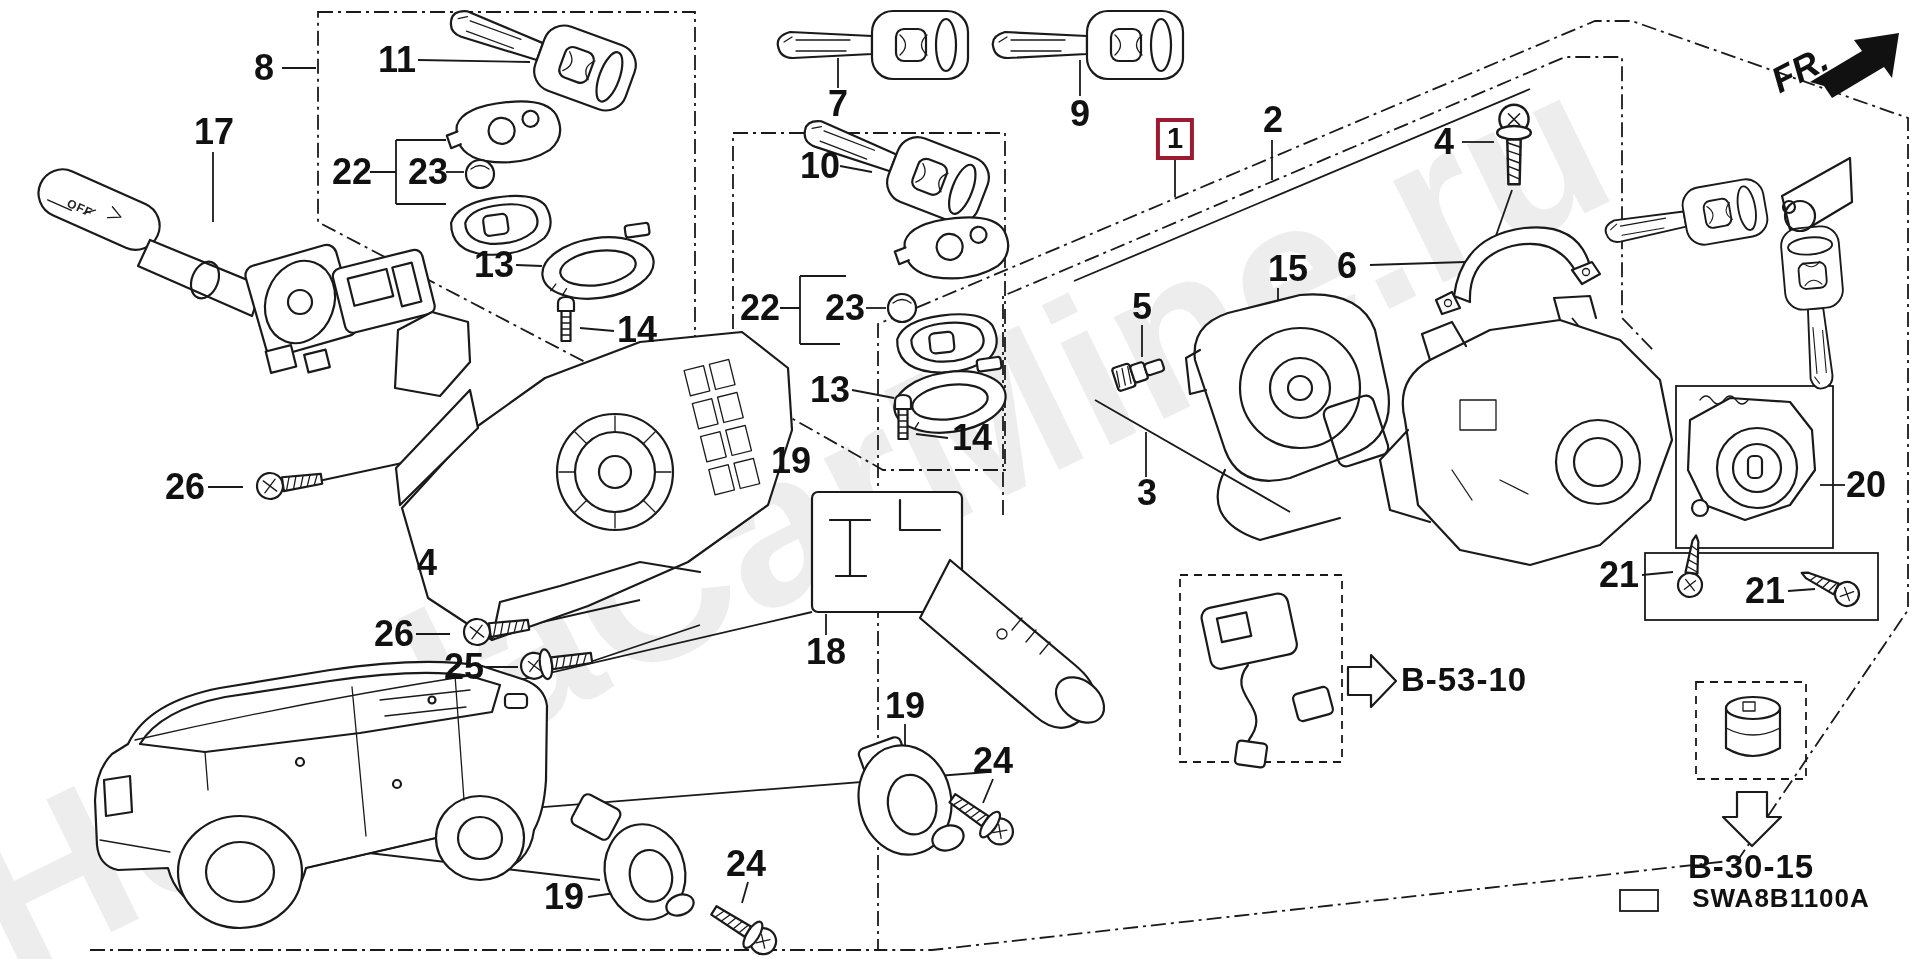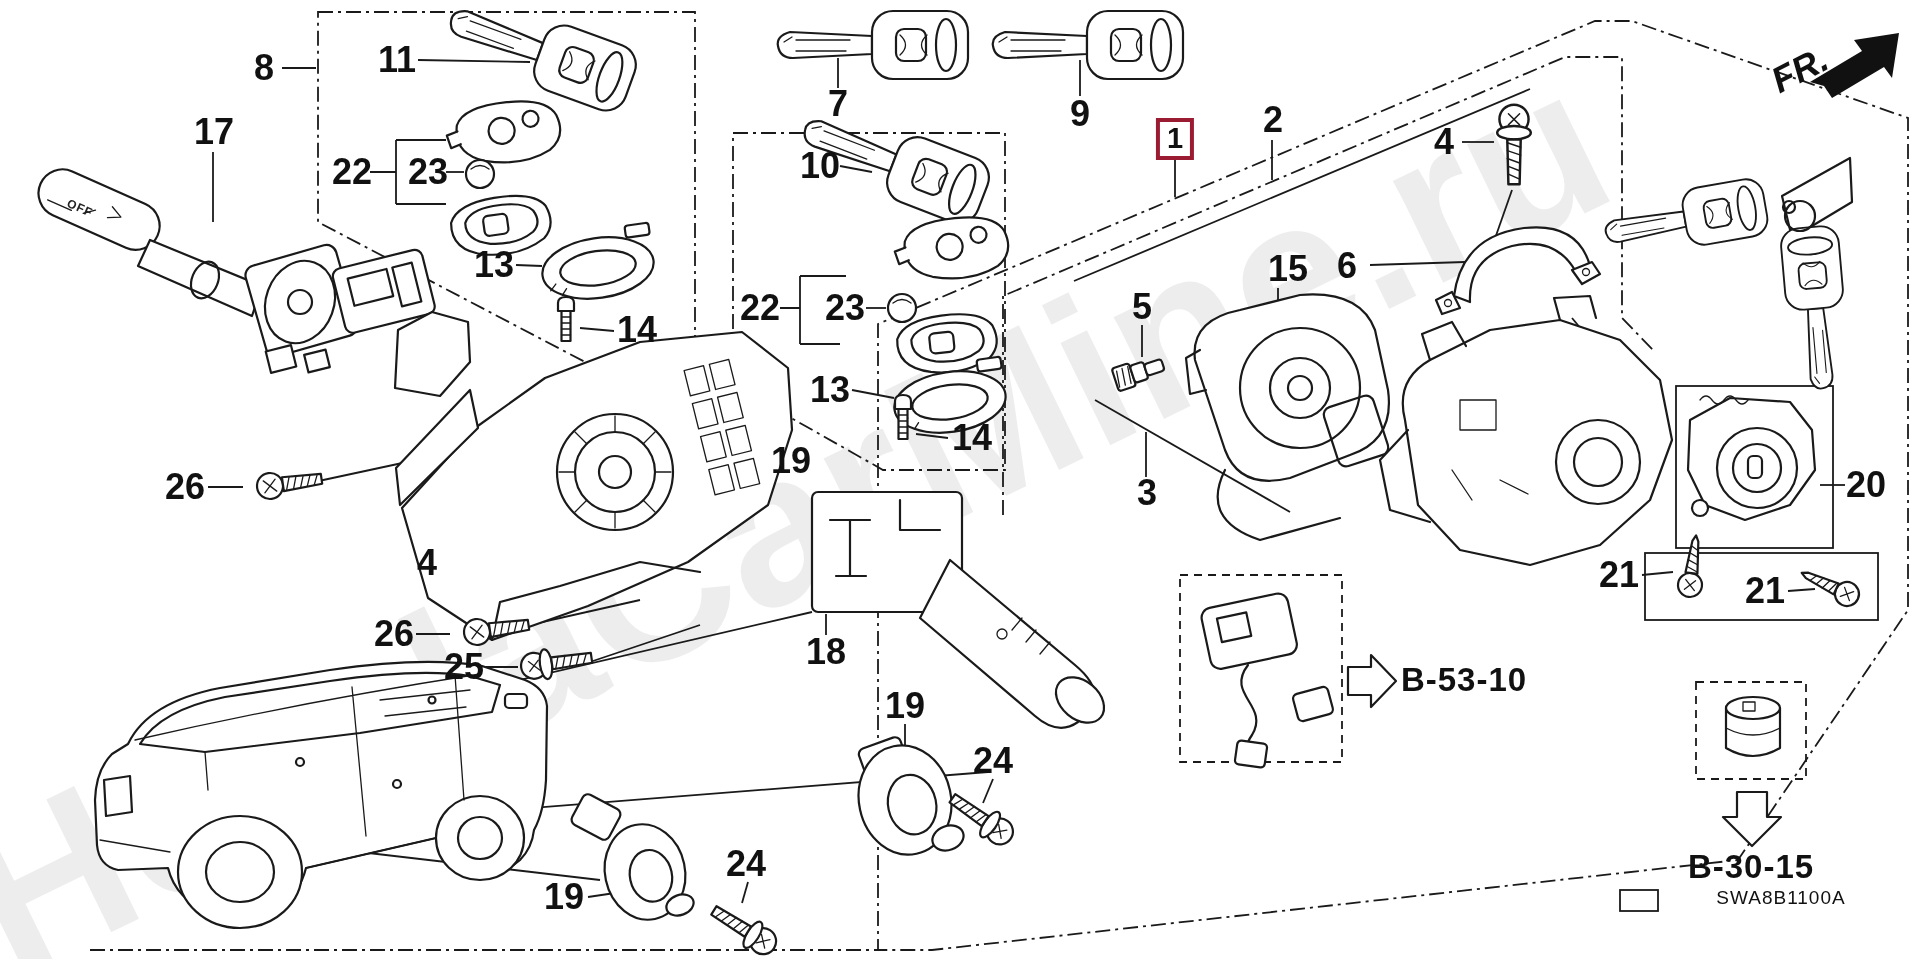--- a/index.html
+++ b/index.html
@@ -13,21 +13,21 @@
   .lnf{fill:#ffffff;stroke:#1a1a1a;stroke-width:2.2;stroke-linecap:round;stroke-linejoin:round;}
   .thin{stroke-width:1.3;}
   .ld{fill:none;stroke:#1a1a1a;stroke-width:1.8;}
   .dd{stroke-dasharray:15 5 3 5;}
   .dsh{stroke-dasharray:8 6;}
   .callout{position:absolute;transform:translate(-50%,-50%);font-size:36px;font-weight:700;
            color:#111;line-height:1;white-space:nowrap;}
   .callout.boxed{font-size:29px;padding:2px 7px 3px 7px;background:#fff;}
   .reftext{position:absolute;transform:translate(-50%,-50%);font-size:33px;font-weight:700;color:#111;
            letter-spacing:1px;white-space:nowrap;}
-  #diagram-code{position:absolute;transform:translate(-50%,-50%);font-size:19px;font-weight:400;
+  #diagram-code{position:absolute;transform:translate(-50%,-50%);font-size:26px;font-weight:700;
                 color:#111;letter-spacing:1px;}
   #fr-label{position:absolute;transform:translate(-50%,-50%) rotate(-27deg);font-size:36px;
             font-weight:700;font-style:italic;color:#111;}
   #stalk-marking{position:absolute;transform:translate(-50%,-50%) rotate(24deg);font-size:12px;
                  font-weight:700;color:#222;letter-spacing:1px;}
 </style>
 </head>
 <body>
 
 <div id="canvas">

